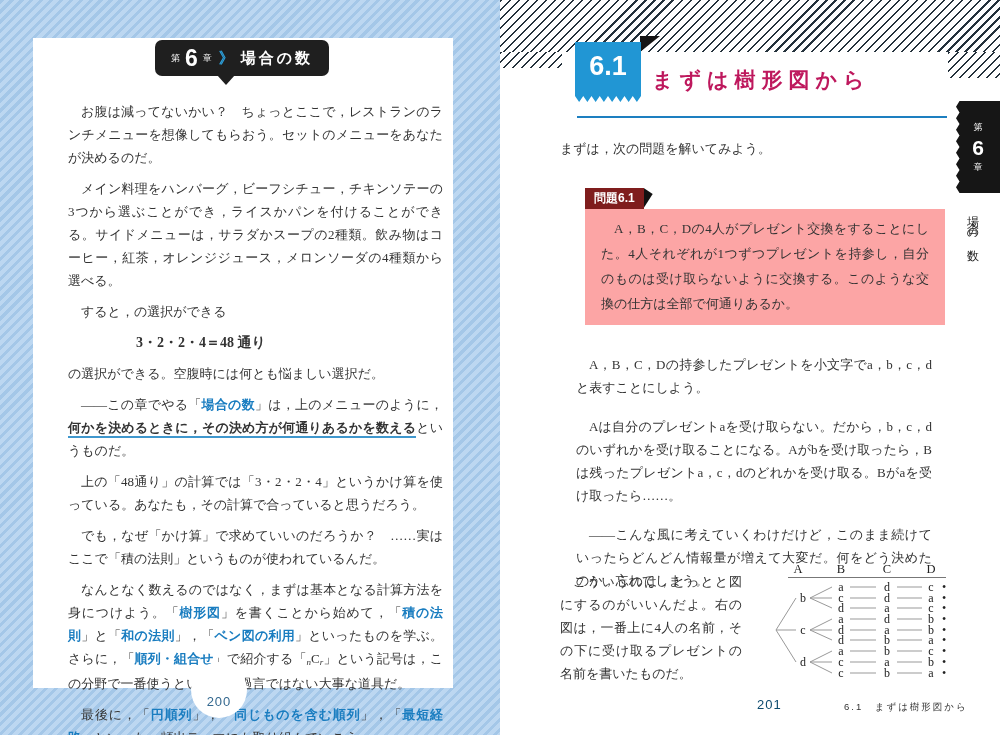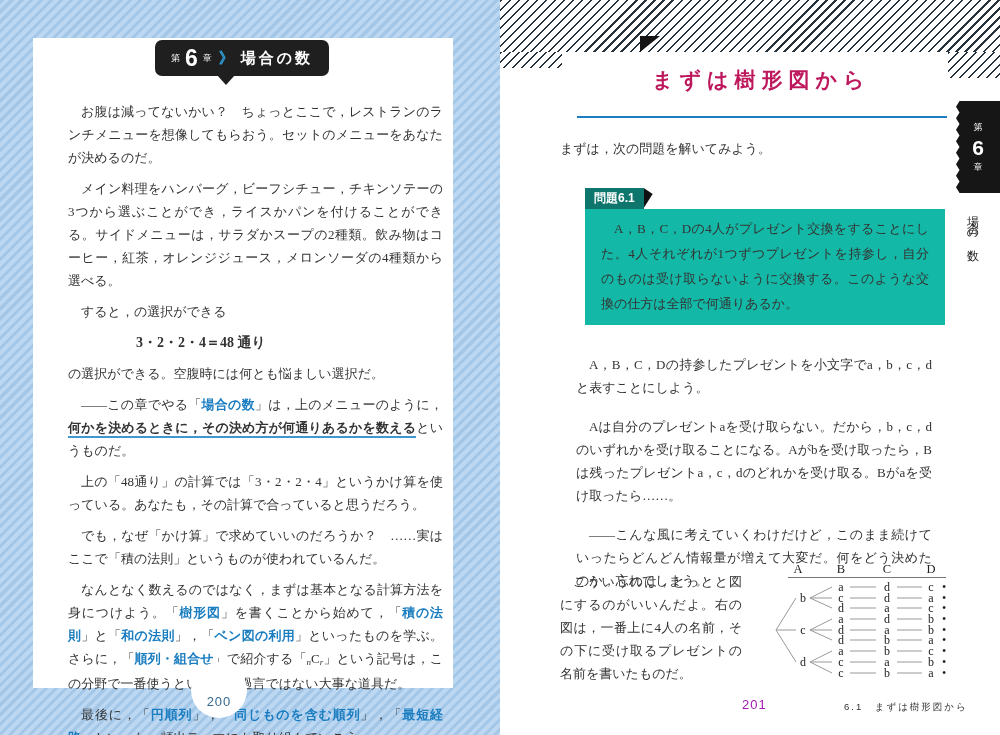--- a/index.html
+++ b/index.html
@@ -55,41 +55,41 @@
   .side-tab{position:absolute;left:456px;top:101px;width:44px;height:92px;background:#161616;color:#fff;
     display:flex;flex-direction:column;align-items:center;justify-content:center;gap:3px;
     clip-path:polygon(100% 0,100% 100%,8% 100%,0 93.75%,8% 87.5%,0 81.25%,8% 75%,0 68.75%,8% 62.5%,0 56.25%,8% 50%,0 43.75%,8% 37.5%,0 31.25%,8% 25%,0 18.75%,8% 12.5%,0 6.25%,8% 0);}
   .st-small{font-size:9px;}
   .st-num{font-size:21px;font-weight:bold;line-height:1;}
   .side-vertical{position:absolute;left:464px;top:206px;writing-mode:vertical-rl;font-size:12px;
     letter-spacing:7px;color:#222;font-weight:500;}
 
   .intro{position:absolute;left:60px;top:140px;font-size:13px;color:#333;}
 
-  .problem-tab{position:absolute;left:85px;top:188px;height:21px;padding:0 9px;background:#0f766e;
+  .problem-tab{position:absolute;left:85px;top:188px;height:21px;padding:0 9px;background:#7f1d1d;
     color:#fff;font-size:12px;font-weight:bold;line-height:21px;z-index:2;}
   .problem-tab:after{content:"";position:absolute;right:-9px;top:0;width:9px;height:20px;background:#111;
     clip-path:polygon(0 0,100% 30%,0 100%);}
-  .problem-box{position:absolute;left:85px;top:209px;width:360px;height:116px;background:#14b8a6;
+  .problem-box{position:absolute;left:85px;top:209px;width:360px;height:116px;background:#fca5a5;
     box-sizing:border-box;padding:7px 16px 0 16px;font-size:13px;line-height:25px;color:#333;text-align:justify;}
   .problem-box p{margin:0;text-indent:1em;}
 
   .body-right{position:absolute;left:60px;top:337px;width:388px;font-size:13px;line-height:23px;
     color:#333;text-align:justify;}
   .body-right p{margin:16px;}
   .p-narrow{position:absolute;left:60px;top:570px;width:182px;font-size:13px;line-height:23px;
     color:#333;text-align:justify;text-indent:1em;}
 
   .tree{position:absolute;left:270px;top:556px;width:225px;height:140px;}
   .tree text{font-family:"Liberation Serif","DejaVu Serif",serif;font-size:12px;fill:#222;}
   .tree .hdr{font-size:12.5px;}
   .tree line{stroke:#999;stroke-width:1;}
   .tree line.ul{stroke:#777;}
 
-  .pnum-right{position:absolute;left:242px;top:697px;font-size:13px;letter-spacing:1px;color:#a21caf;}
+  .pnum-right{position:absolute;left:257px;top:697px;font-size:13px;letter-spacing:1px;color:#0c4a6e;}
   .footer-ref{position:absolute;left:344px;top:701px;font-size:9.5px;letter-spacing:2px;color:#333;}
 </style>
 </head>
 <body>
 
 <div class="page-left">
   <div class="page-left-inner"></div>
 
   <div class="chapter-badge sans">
     <span class="cb-small">第</span>
@@ -116,20 +116,21 @@
   <div class="pnum-left sans">200</div>
 </div>
 <div class="band-ext"></div>
 
 <div class="page-right">
   <div class="dark-hatch dh-top"></div>
   <div class="dark-hatch dh-left"></div>
   <div class="dark-hatch dh-right"></div>
 
   <div class="badge-fold"></div>
+  <div class="section-badge sans">6.1</div>
   <div class="section-title sans">まずは樹形図から</div>
   <div class="blue-rule"></div>
 
   <div class="side-tab sans">
     <span class="st-small">第</span>
     <span class="st-num">6</span>
     <span class="st-small">章</span>
   </div>
   <div class="side-vertical sans">場合の数</div>
 

